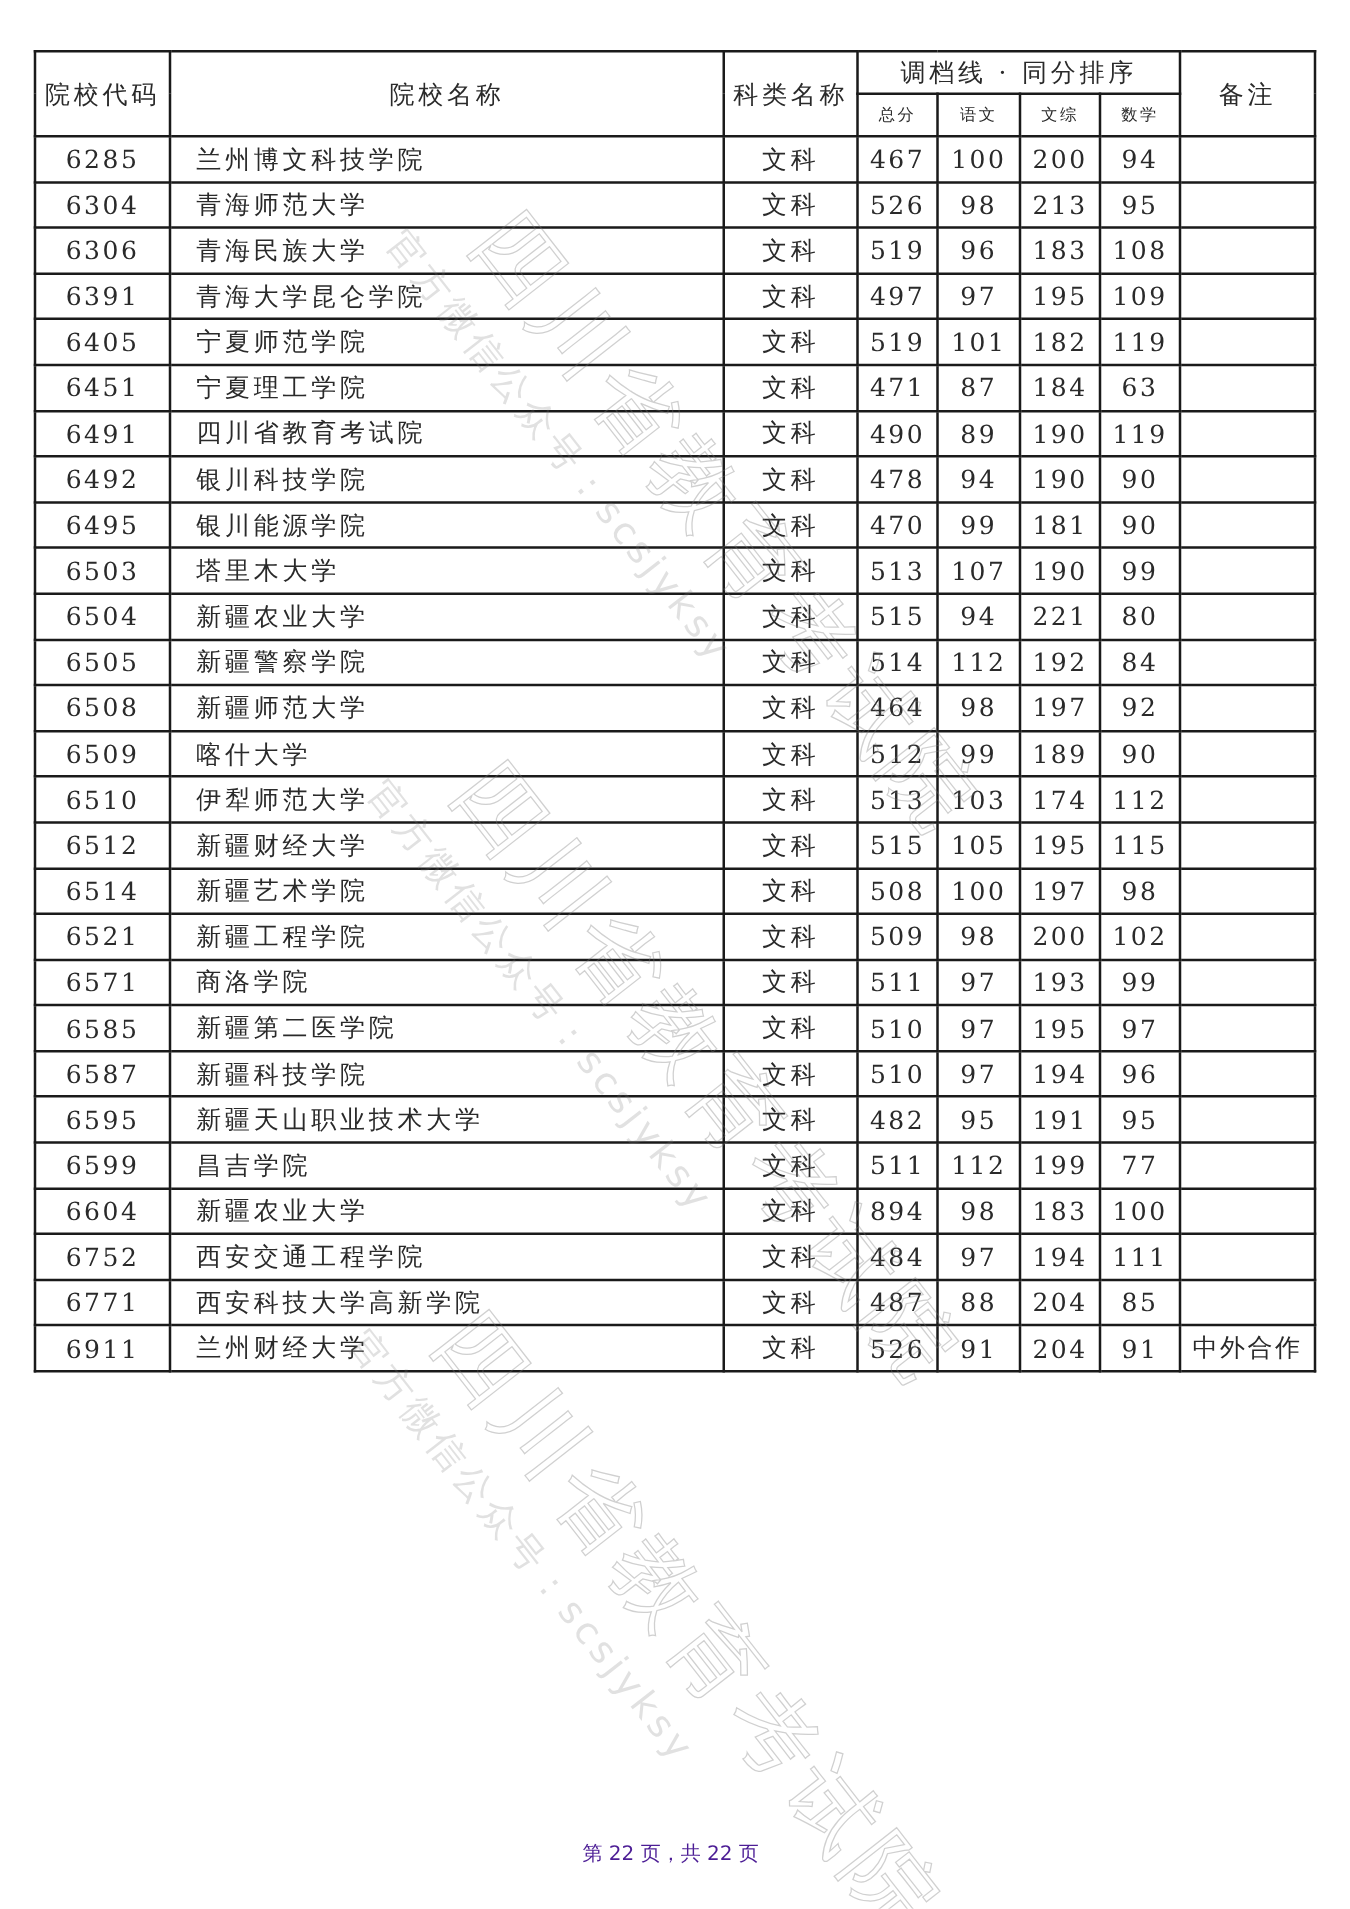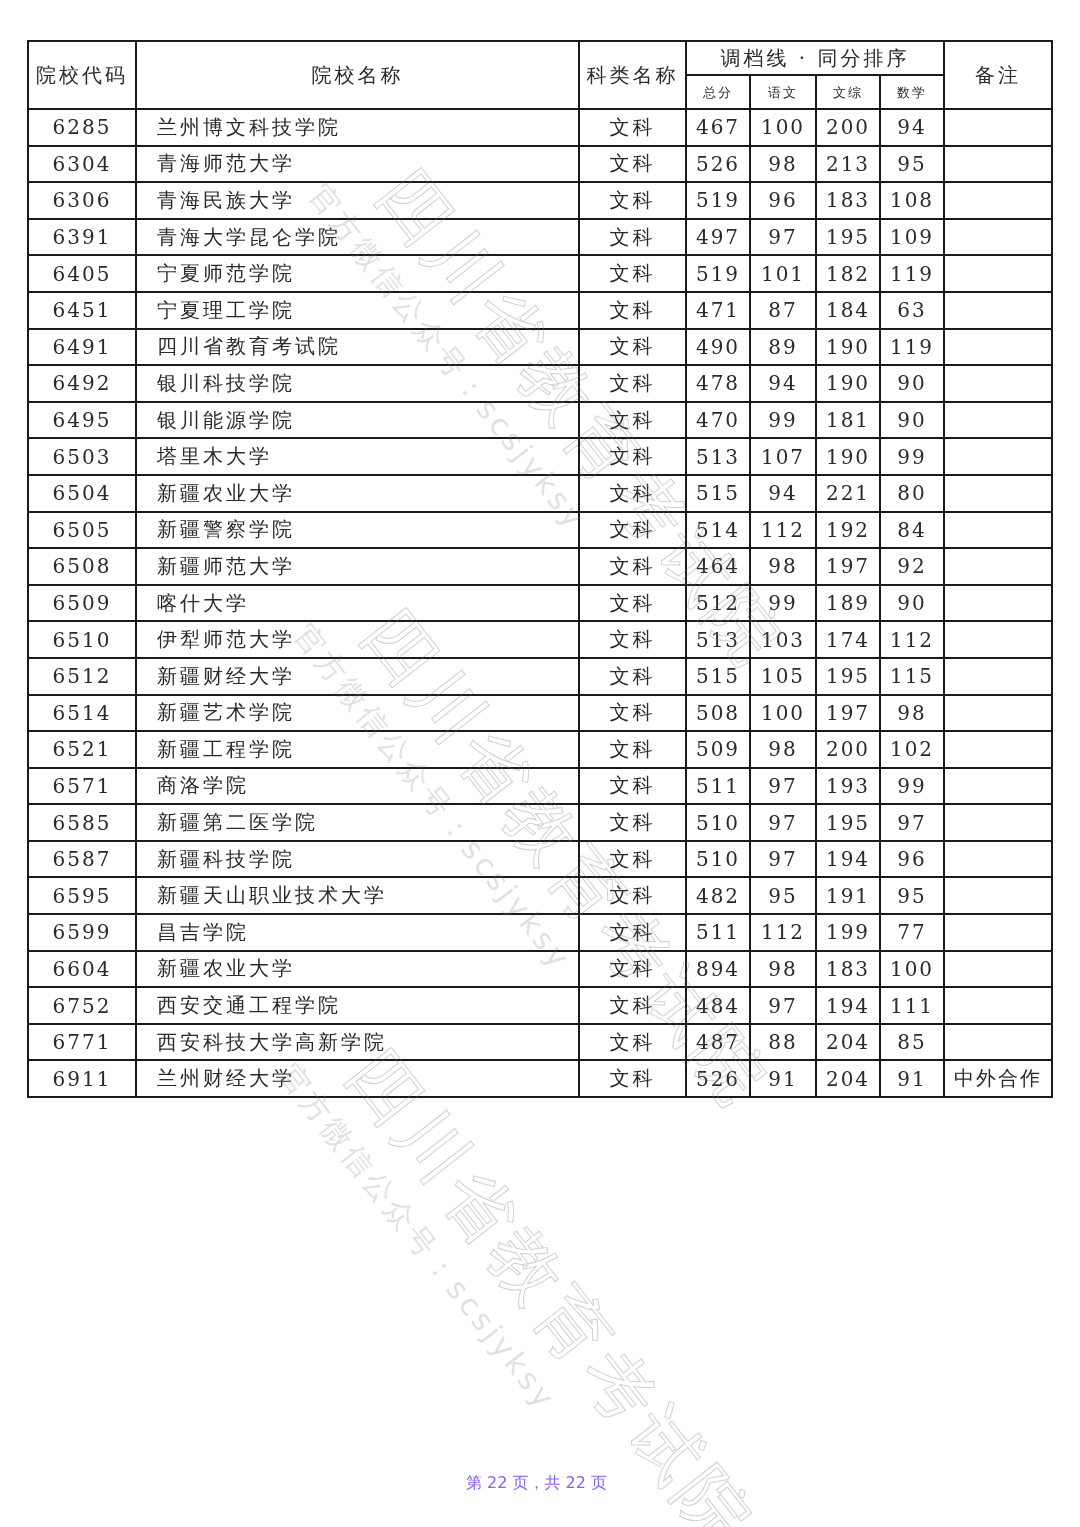--- a/index.html
+++ b/index.html
@@ -15,21 +15,21 @@
   table.grid thead th.sub { height: 32px; font-size: 13px; letter-spacing: 2px; line-height: 30px; vertical-align: bottom; }
   table.grid tbody td { height: 34.6px; letter-spacing: 2px; }
   table.grid tbody td.name { text-align: left; padding-left: 20px; letter-spacing: 3px; }
   table.grid tbody td.cat { letter-spacing: 3px; }
   .wm { position: absolute; z-index: 2; pointer-events: none; color: rgba(120,120,120,0.22);
         font-family: "DejaVu Sans", "Liberation Sans", sans-serif; white-space: nowrap;
         transform-origin: left top; }
   .wm .big { font-size: 70px; letter-spacing: 6px; display: block; font-weight: 300;
              -webkit-text-stroke: 1px rgba(120,120,120,0.35); color: transparent; }
   .wm .small { font-size: 30px; letter-spacing: 4px; display: block; margin-left: -40px; }
-  .footer-page { position: absolute; left: 466px; top: 1473px; font-size: 16px; color: #8b5cf6;
+  .footer-page { position: absolute; left: 466px; top: 1473px; font-size: 16px; color: #4c1d95;
                  font-family: "DejaVu Sans", "Liberation Sans", sans-serif; }
   .footer-src { position: absolute; left: 858px; top: 1466px; font-size: 27px; color: #111;
                 font-family: "DejaVu Sans", "Liberation Sans", sans-serif;
                 text-shadow: 1px 1px 0 #fff, -1px -1px 0 #fff; }
 </style>
 </head>
 <body>
 
 <div class="page">
 

